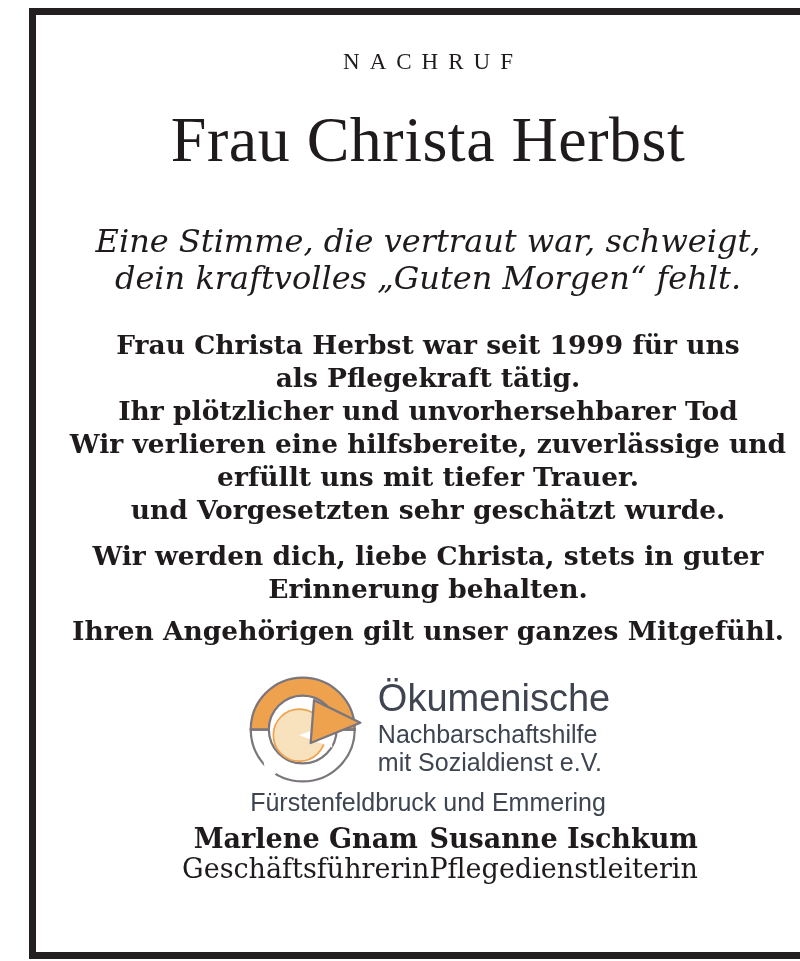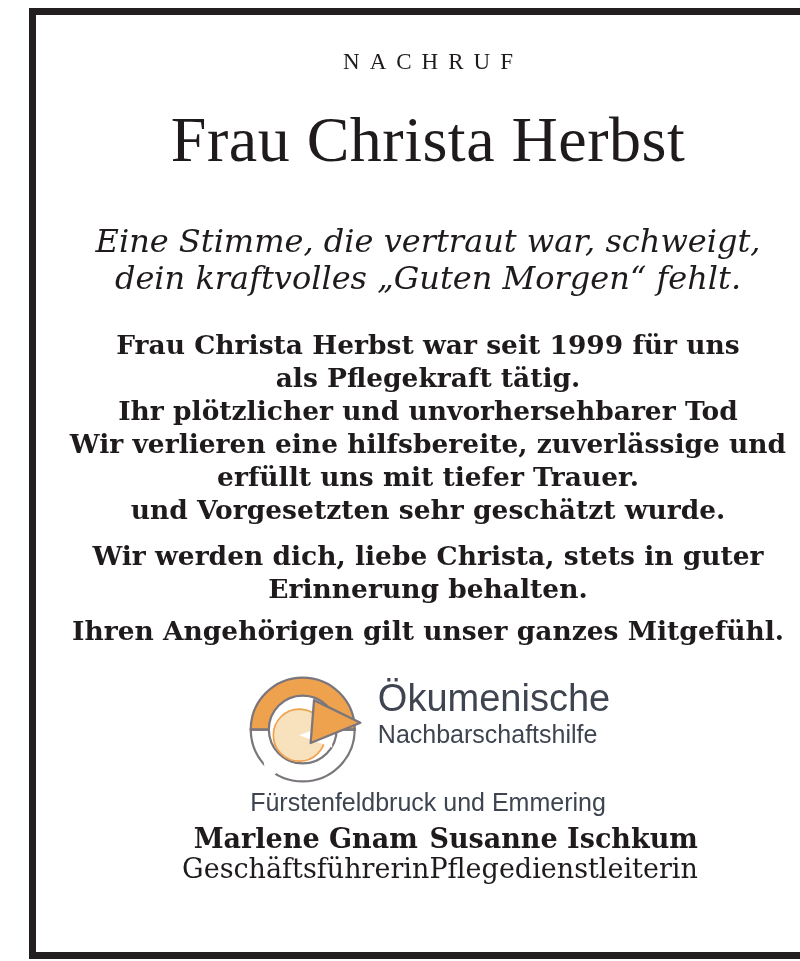--- a/index.html
+++ b/index.html
@@ -136,20 +136,21 @@
 
           <path d="M47 55 L76 44 L76 66 Z" fill="#ffffff"></path>
 
           <polygon points="60,24 101,44 57,62" fill="var(--orange)" stroke="var(--outline)" stroke-width="2" stroke-linejoin="round"></polygon>
 
           <polygon points="15,76 32,84 18,96" fill="#ffffff"></polygon>
         </svg>
         <div class="logo-text">
           <div class="org1">Ökumenische</div>
           <div class="org2">Nachbarschaftshilfe</div>
+          <div class="org3">mit Sozialdienst e.V.</div>
         </div>
       </div>
       <div class="org-loc">Fürstenfeldbruck und Emmering</div>
     </div>
 
     <div class="signatures">
       <div class="sig">
         <div class="sig-name">Marlene Gnam</div>
         <div class="sig-role">Geschäftsführerin</div>
       </div>

